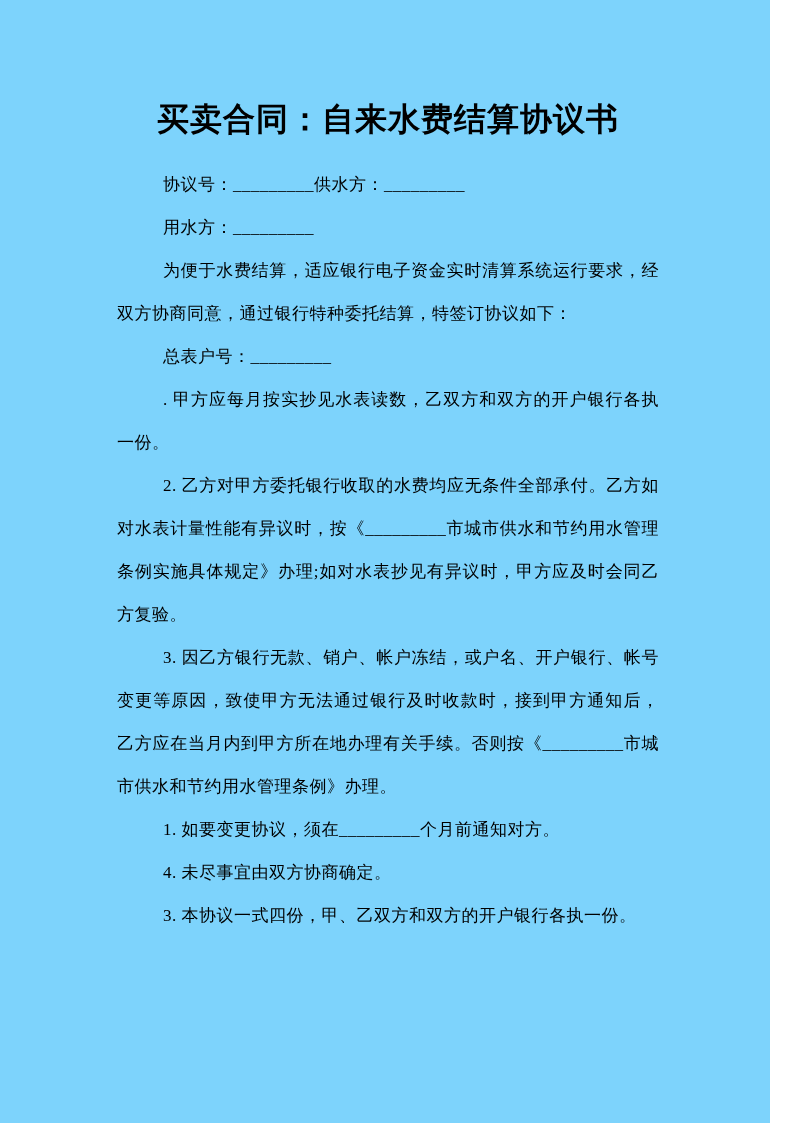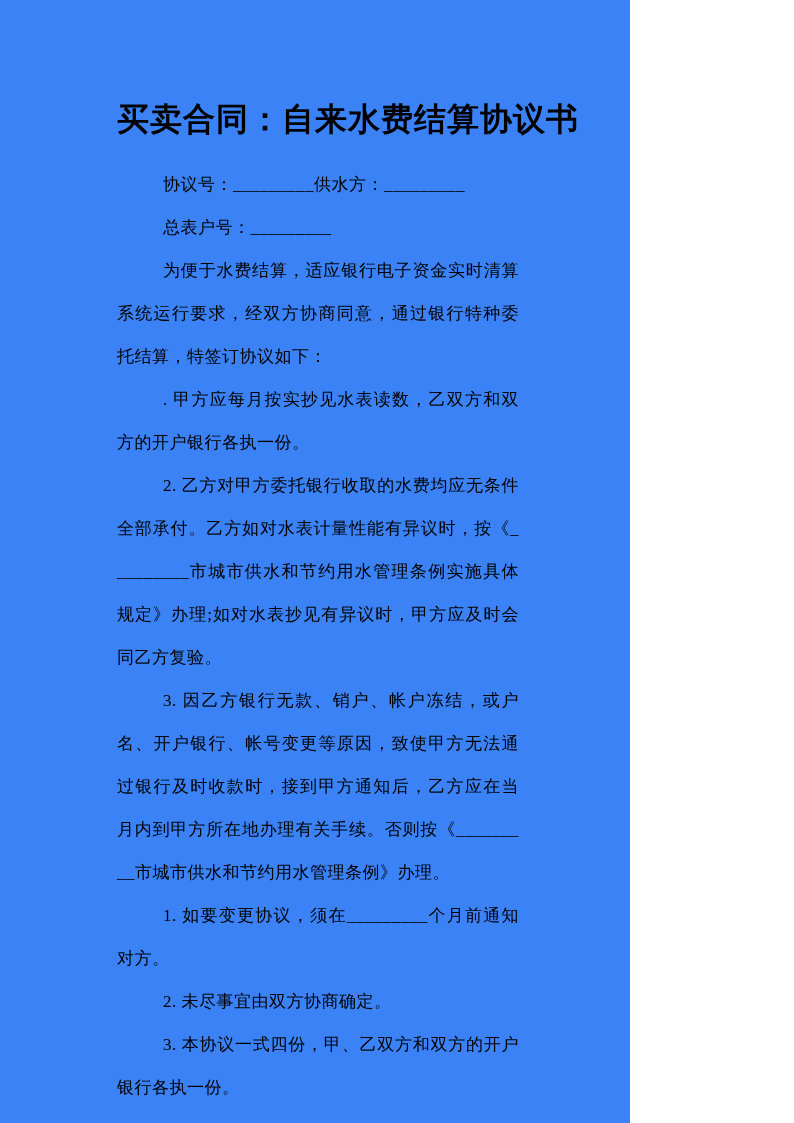--- a/index.html
+++ b/index.html
@@ -9,24 +9,24 @@
   }
   body {
     width: 794px;
     height: 1123px;
     overflow: hidden;
     font-family: "Liberation Serif", "DejaVu Serif", serif;
     color: #000000;
   }
   .page {
     box-sizing: border-box;
-    width: 630px;
+    width: 770px;
     height: 1123px;
     padding: 97px 111px 40px 117px;
-    background: #3b82f6;
+    background: #7dd3fc;
   }
   .doc-title {
     font-size: 32px;
     font-weight: bold;
     line-height: 44px;
     text-align: center;
     margin: 0 0 22px 0;
     letter-spacing: 1px;
     white-space: nowrap;
   }
@@ -41,29 +41,30 @@
   }
 </style>
 </head>
 <body>
 
 <div class="page">
   <h1 class="doc-title">买卖合同：自来水费结算协议书</h1>
 
   <p class="para">协议号：_________供水方：_________</p>
 
+  <p class="para">用水方：_________</p>
+
+  <p class="para">为便于水费结算，适应银行电子资金实时清算系统运行要求，经双方协商同意，通过银行特种委托结算，特签订协议如下：</p>
 
   <p class="para">总表户号：_________</p>
-
-  <p class="para">为便于水费结算，适应银行电子资金实时清算系统运行要求，经双方协商同意，通过银行特种委托结算，特签订协议如下：</p>
 
   <p class="para">. 甲方应每月按实抄见水表读数，乙双方和双方的开户银行各执一份。</p>
 
   <p class="para">2. 乙方对甲方委托银行收取的水费均应无条件全部承付。乙方如对水表计量性能有异议时，按《_________市城市供水和节约用水管理条例实施具体规定》办理;如对水表抄见有异议时，甲方应及时会同乙方复验。</p>
 
   <p class="para">3. 因乙方银行无款、销户、帐户冻结，或户名、开户银行、帐号变更等原因，致使甲方无法通过银行及时收款时，接到甲方通知后，乙方应在当月内到甲方所在地办理有关手续。否则按《_________市城市供水和节约用水管理条例》办理。</p>
 
   <p class="para">1. 如要变更协议，须在_________个月前通知对方。</p>
 
-  <p class="para">2. 未尽事宜由双方协商确定。</p>
+  <p class="para">4. 未尽事宜由双方协商确定。</p>
 
   <p class="para">3. 本协议一式四份，甲、乙双方和双方的开户银行各执一份。</p>
 </div>
 
 </body></html>

